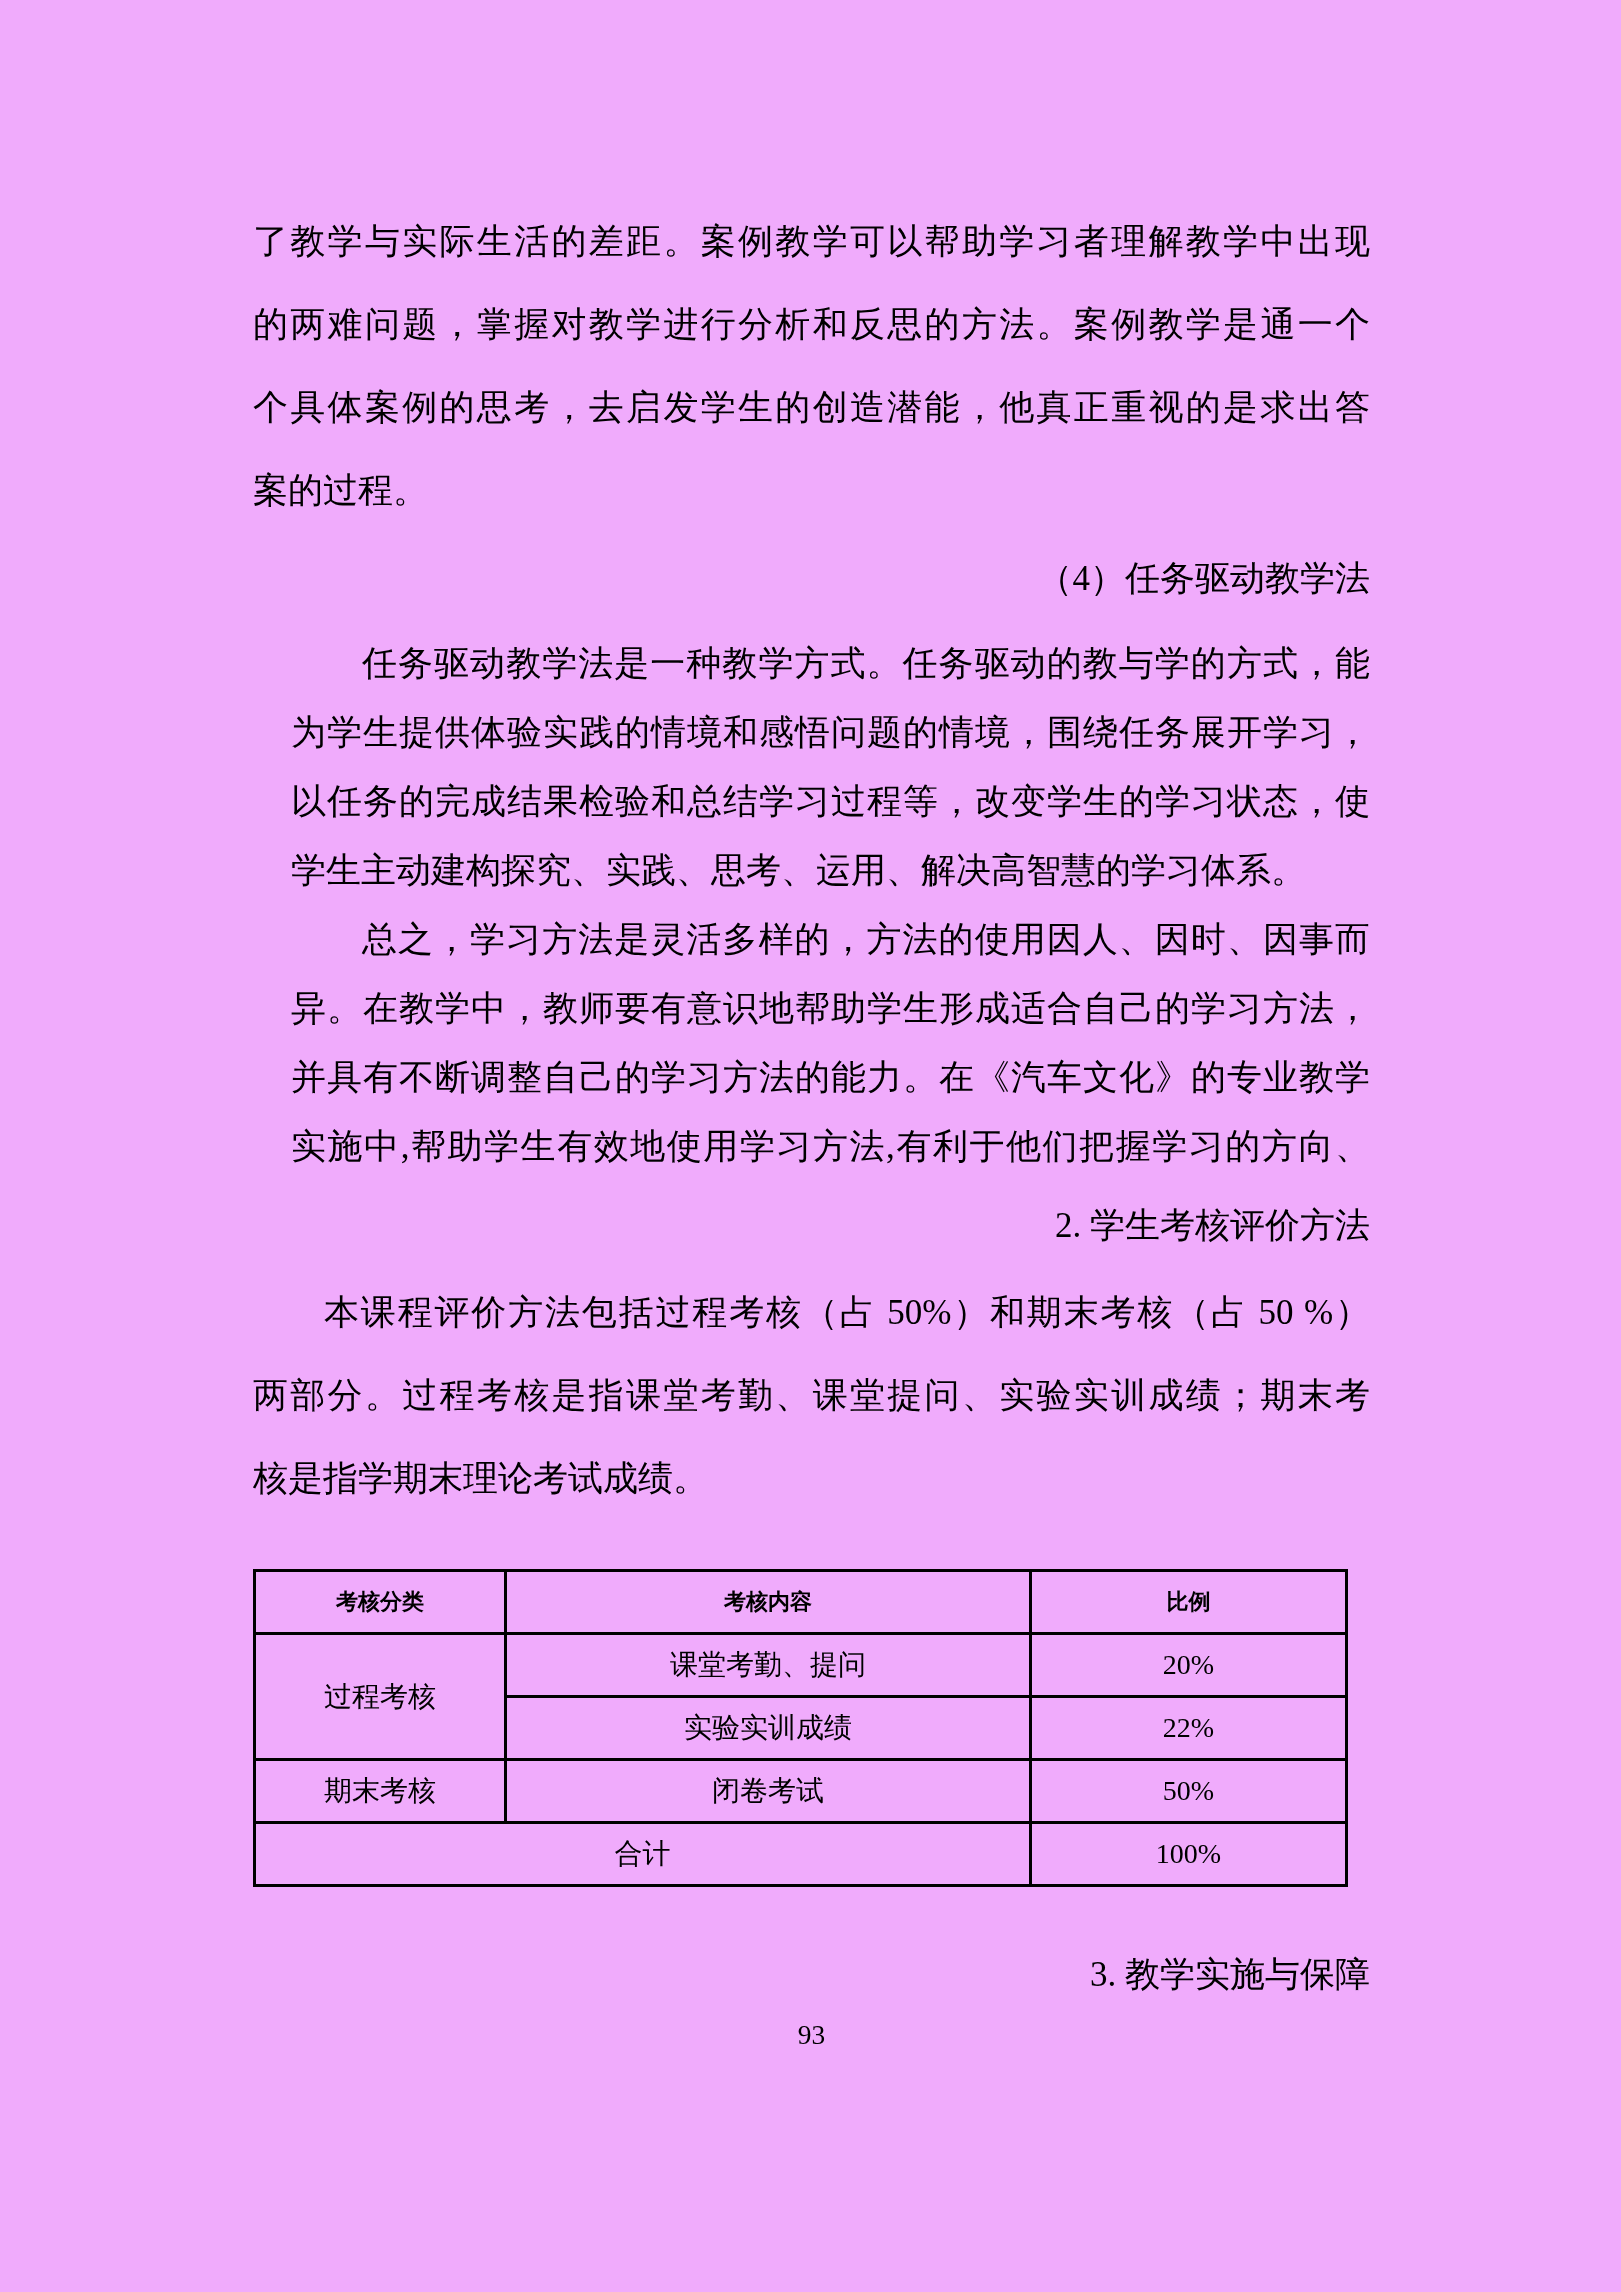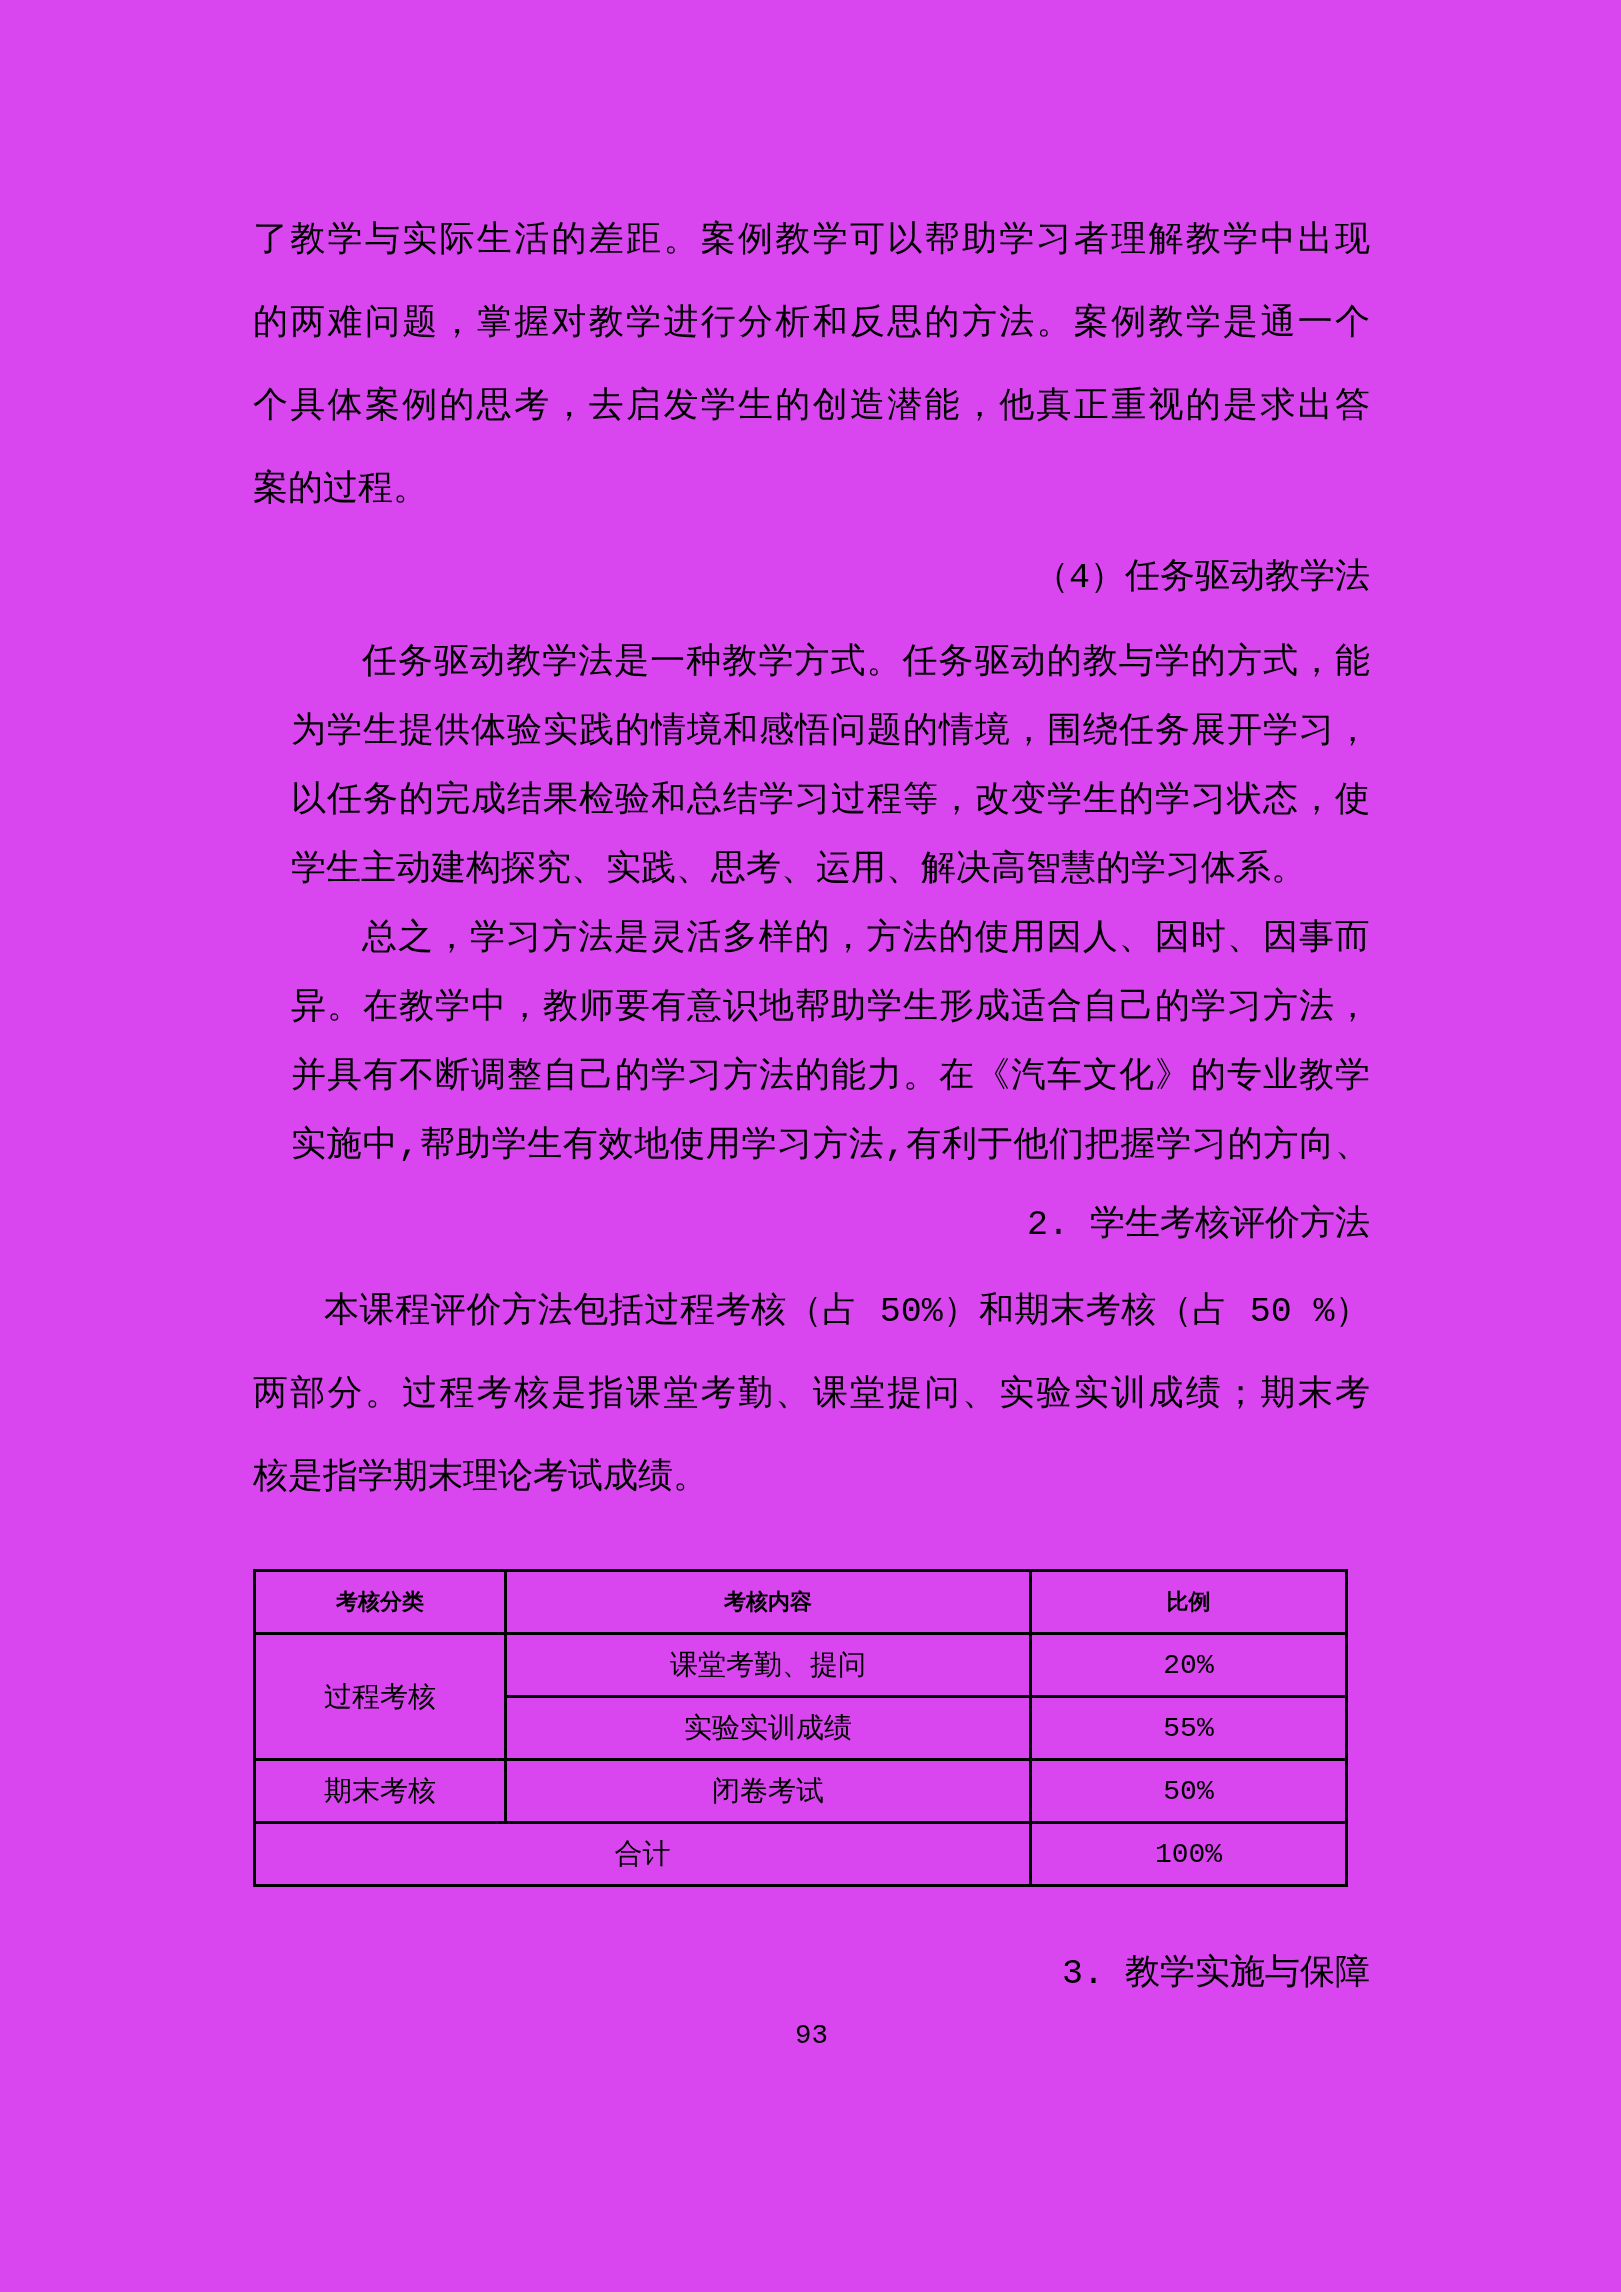--- a/index.html
+++ b/index.html
@@ -1,22 +1,22 @@
 <!DOCTYPE html>
 <html><head>
 <meta charset="utf-8">
 <style>
   html, body { margin: 0; padding: 0; background: #ffffff; }
   .page {
     position: relative;
     width: 1621px;
     height: 2293px;
-    background: #d946ef;
+    background: #f0abfc;
     color: #000000;
-    font-family: Liberation Mono, monospace;
+    font-family: Liberation Serif, serif;
     overflow: hidden;
   }
   .content {
     position: absolute;
     left: 253px;
     top: 0;
     width: 1117px;
     padding-top: 200px;
   }
   .line {
@@ -123,21 +123,21 @@
           <th>考核内容</th>
           <th>比例</th>
         </tr>
         <tr class="row-h">
           <td rowspan="2">过程考核</td>
           <td>课堂考勤、提问</td>
           <td>20%</td>
         </tr>
         <tr class="row-h">
           <td>实验实训成绩</td>
-          <td>55%</td>
+          <td>22%</td>
         </tr>
         <tr class="row-h">
           <td>期末考核</td>
           <td>闭卷考试</td>
           <td>50%</td>
         </tr>
         <tr class="row-h">
           <td colspan="2">合计</td>
           <td>100%</td>
         </tr>

